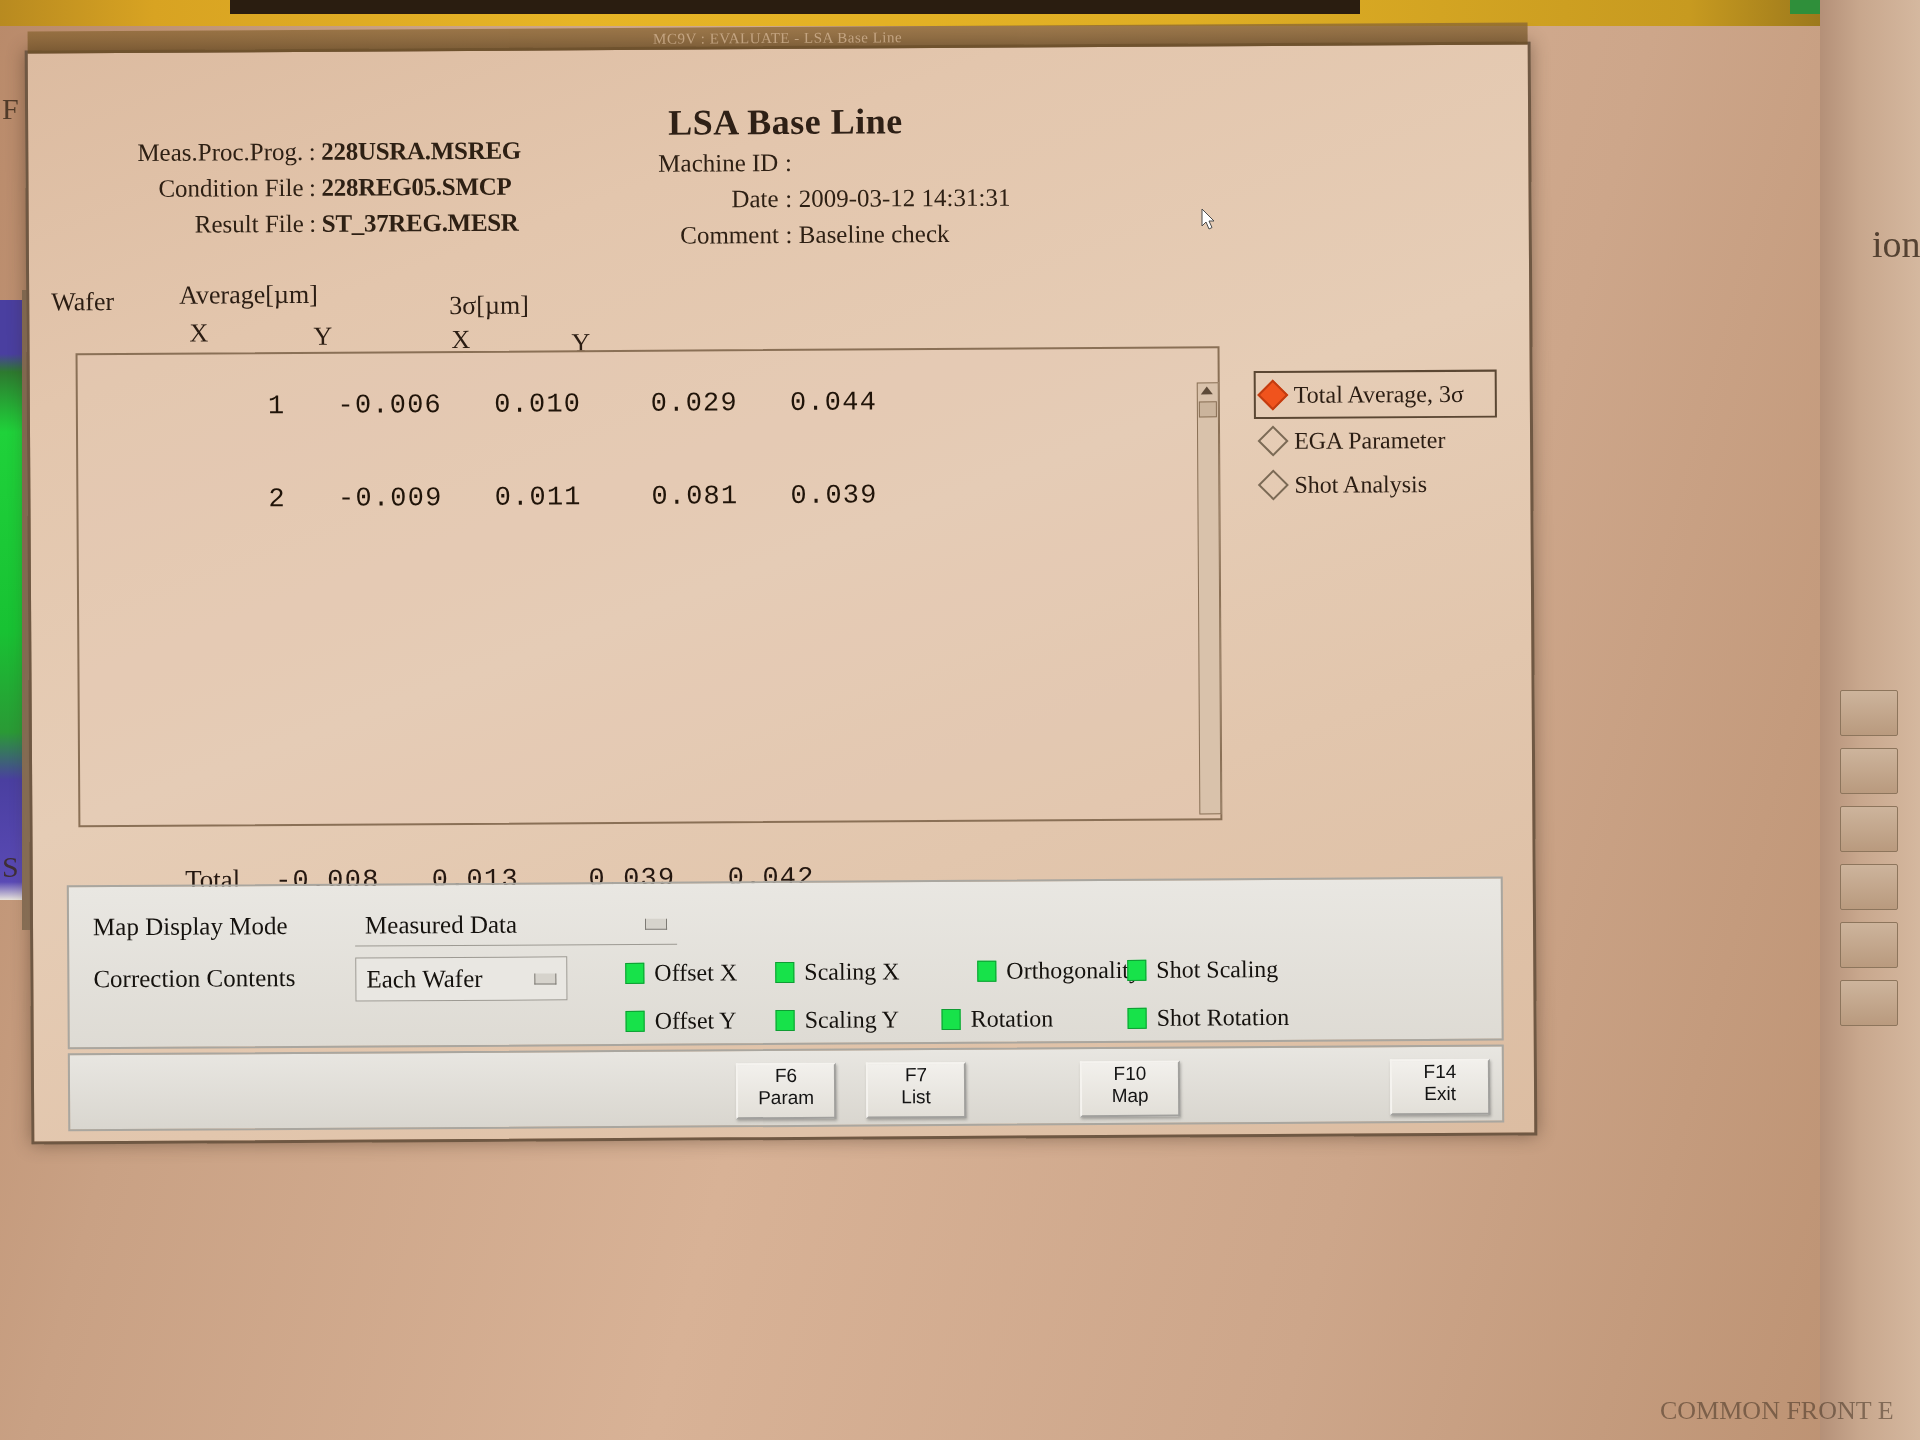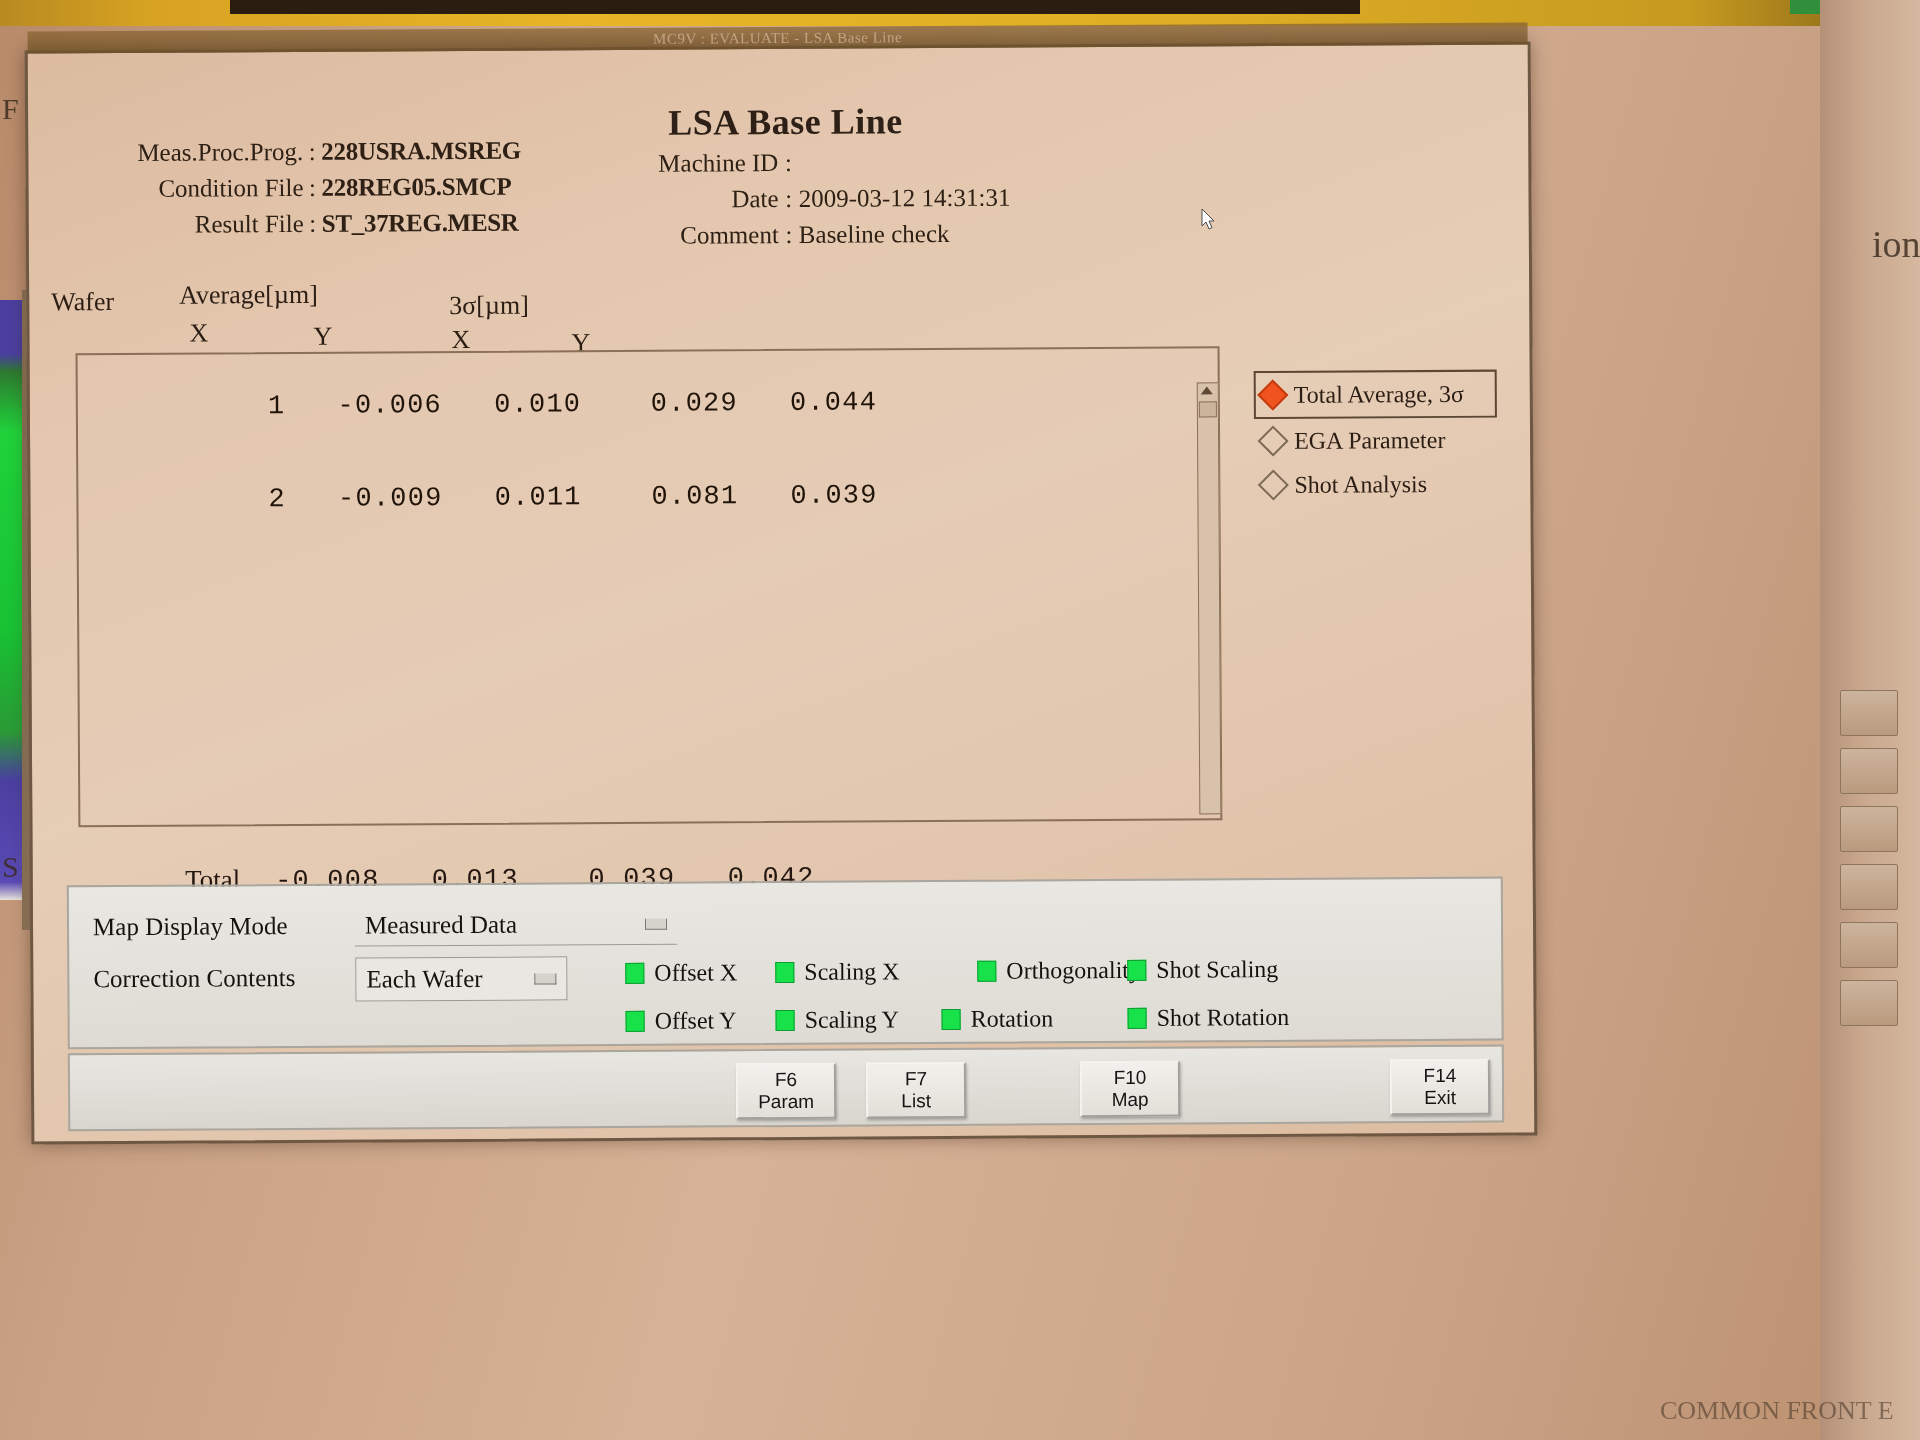--- a/index.html
+++ b/index.html
@@ -97,21 +97,21 @@
 
   .chk{position:absolute;display:flex;align-items:center;gap:10px;font-size:24px;color:#15120e;white-space:nowrap;}
   .chkbox{width:17px;height:19px;background:#17e24a;border:1px solid #0f9c33;flex:none;}
 
   
   #fkey-bar{position:absolute;left:34px;top:1000px;width:1432px;height:74px;
     background:linear-gradient(180deg,#e8e6e1,#d9d6cf);border:2px solid #a9a69f;}
   .fkey{position:absolute;top:12px;width:96px;height:52px;
     background:linear-gradient(180deg,#f2f0ec,#e2dfd8);
     border:2px outset #f5f3ef;box-shadow:1px 2px 3px rgba(0,0,0,.25);
-    display:flex;flex-direction:column;align-items:center;justify-content:center;
+    display:flex;flex-direction:column;align-items:center;
     font-family:"Liberation Sans",sans-serif;font-size:19px;color:#141414;line-height:1.15;}
 
   
   #cursor{position:absolute;left:1200px;top:208px;width:16px;height:24px;}
 </style>
 </head>
 <body>
 
 <div id="photo-bg"></div>
 <div id="bg-top-yellow"></div>

